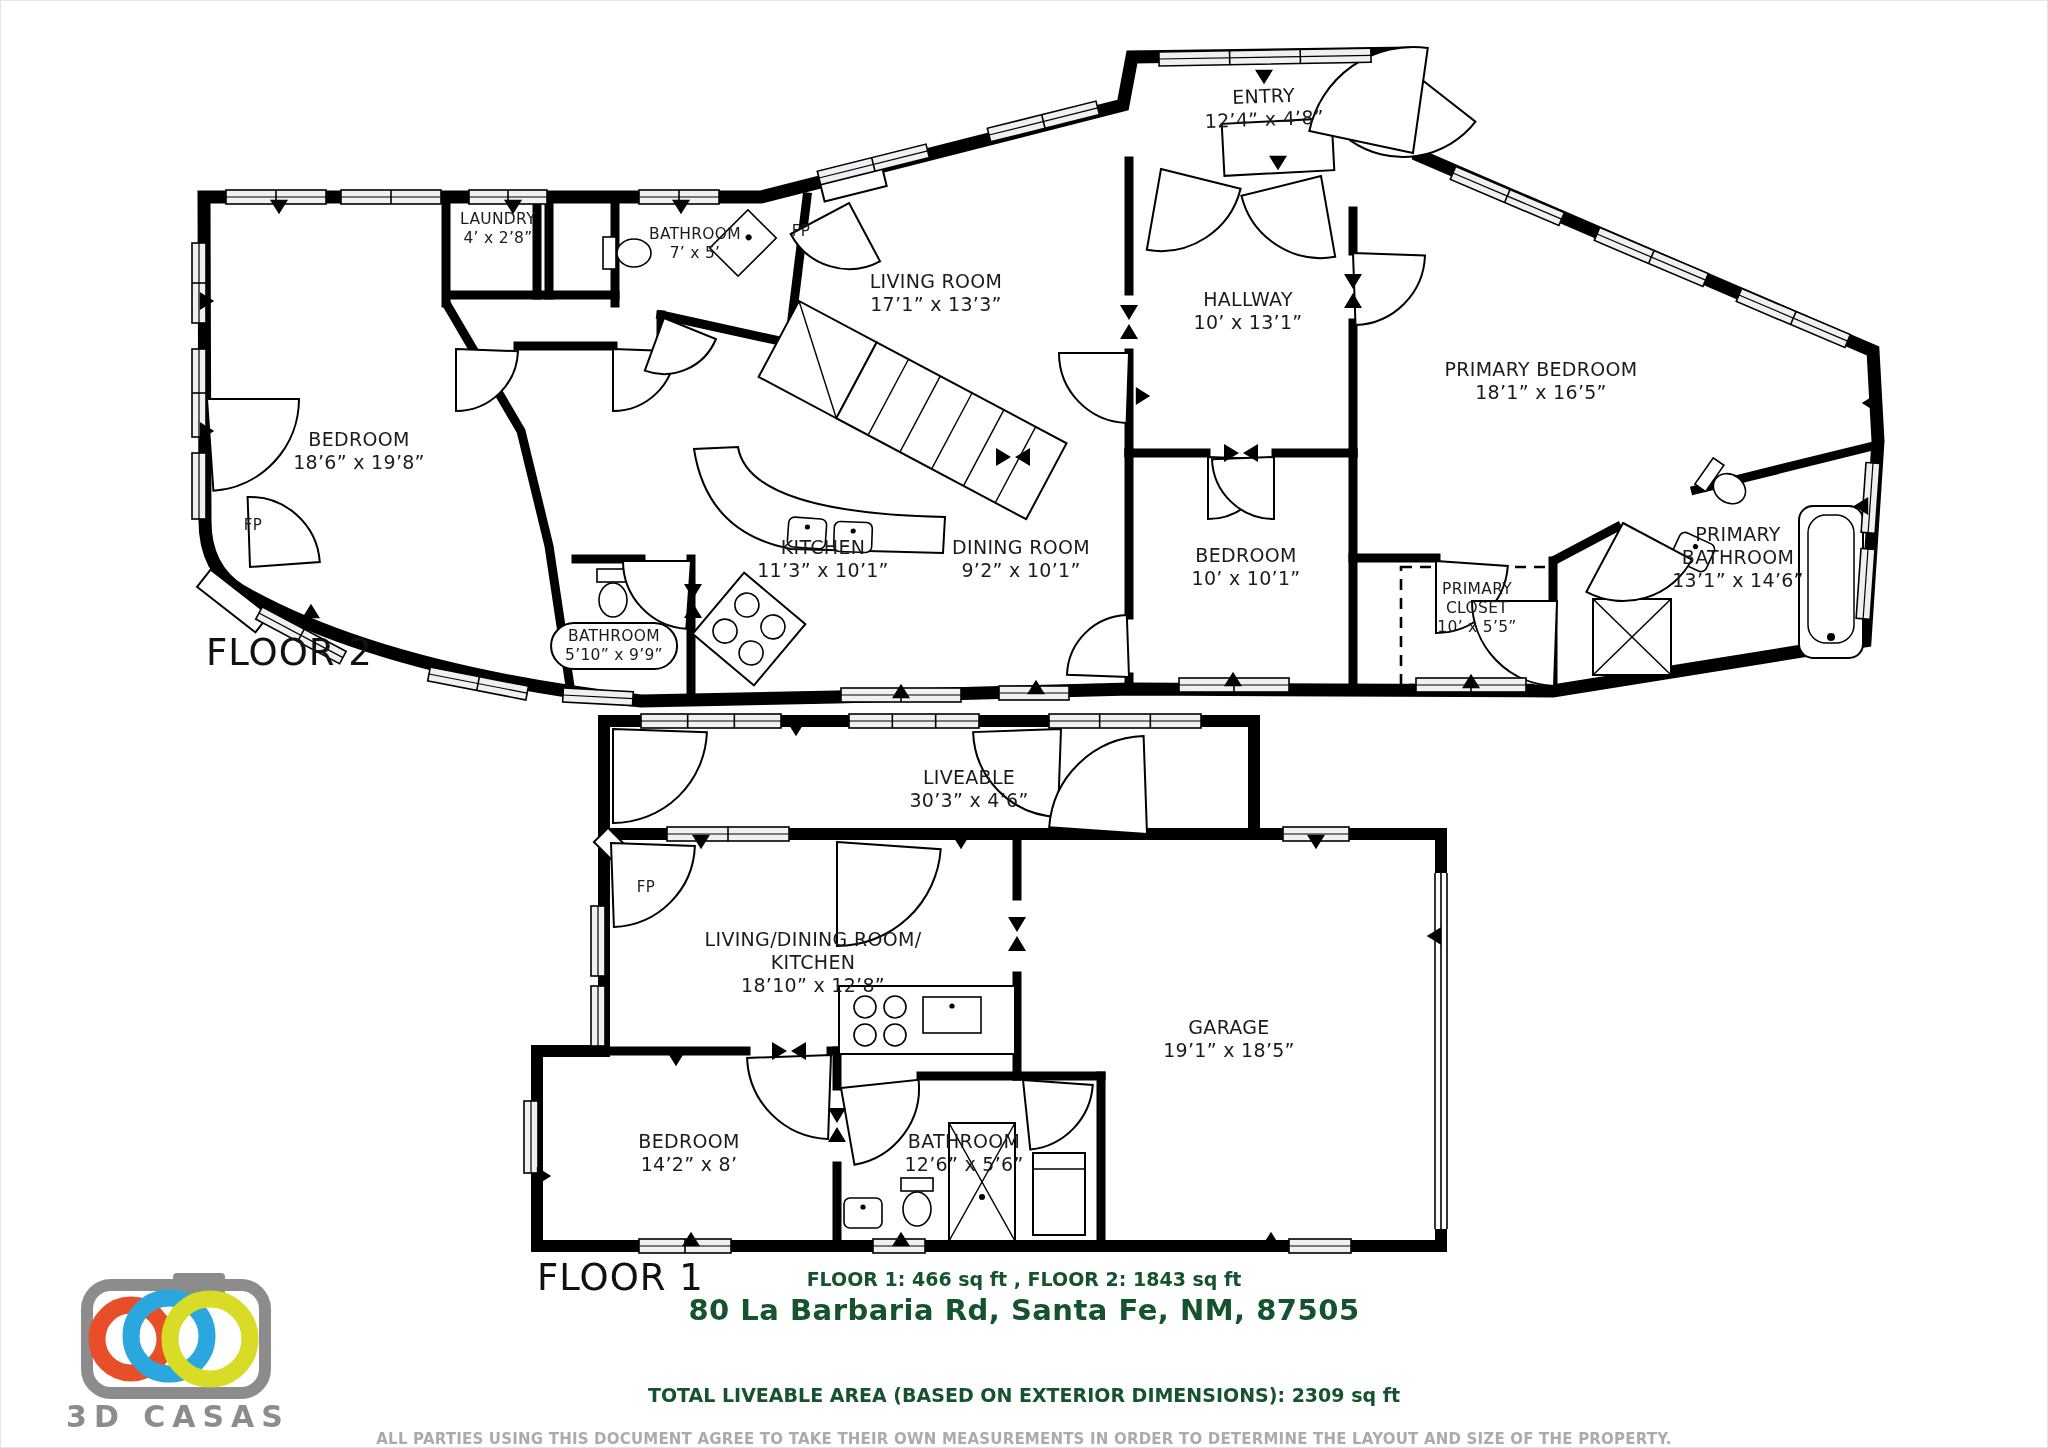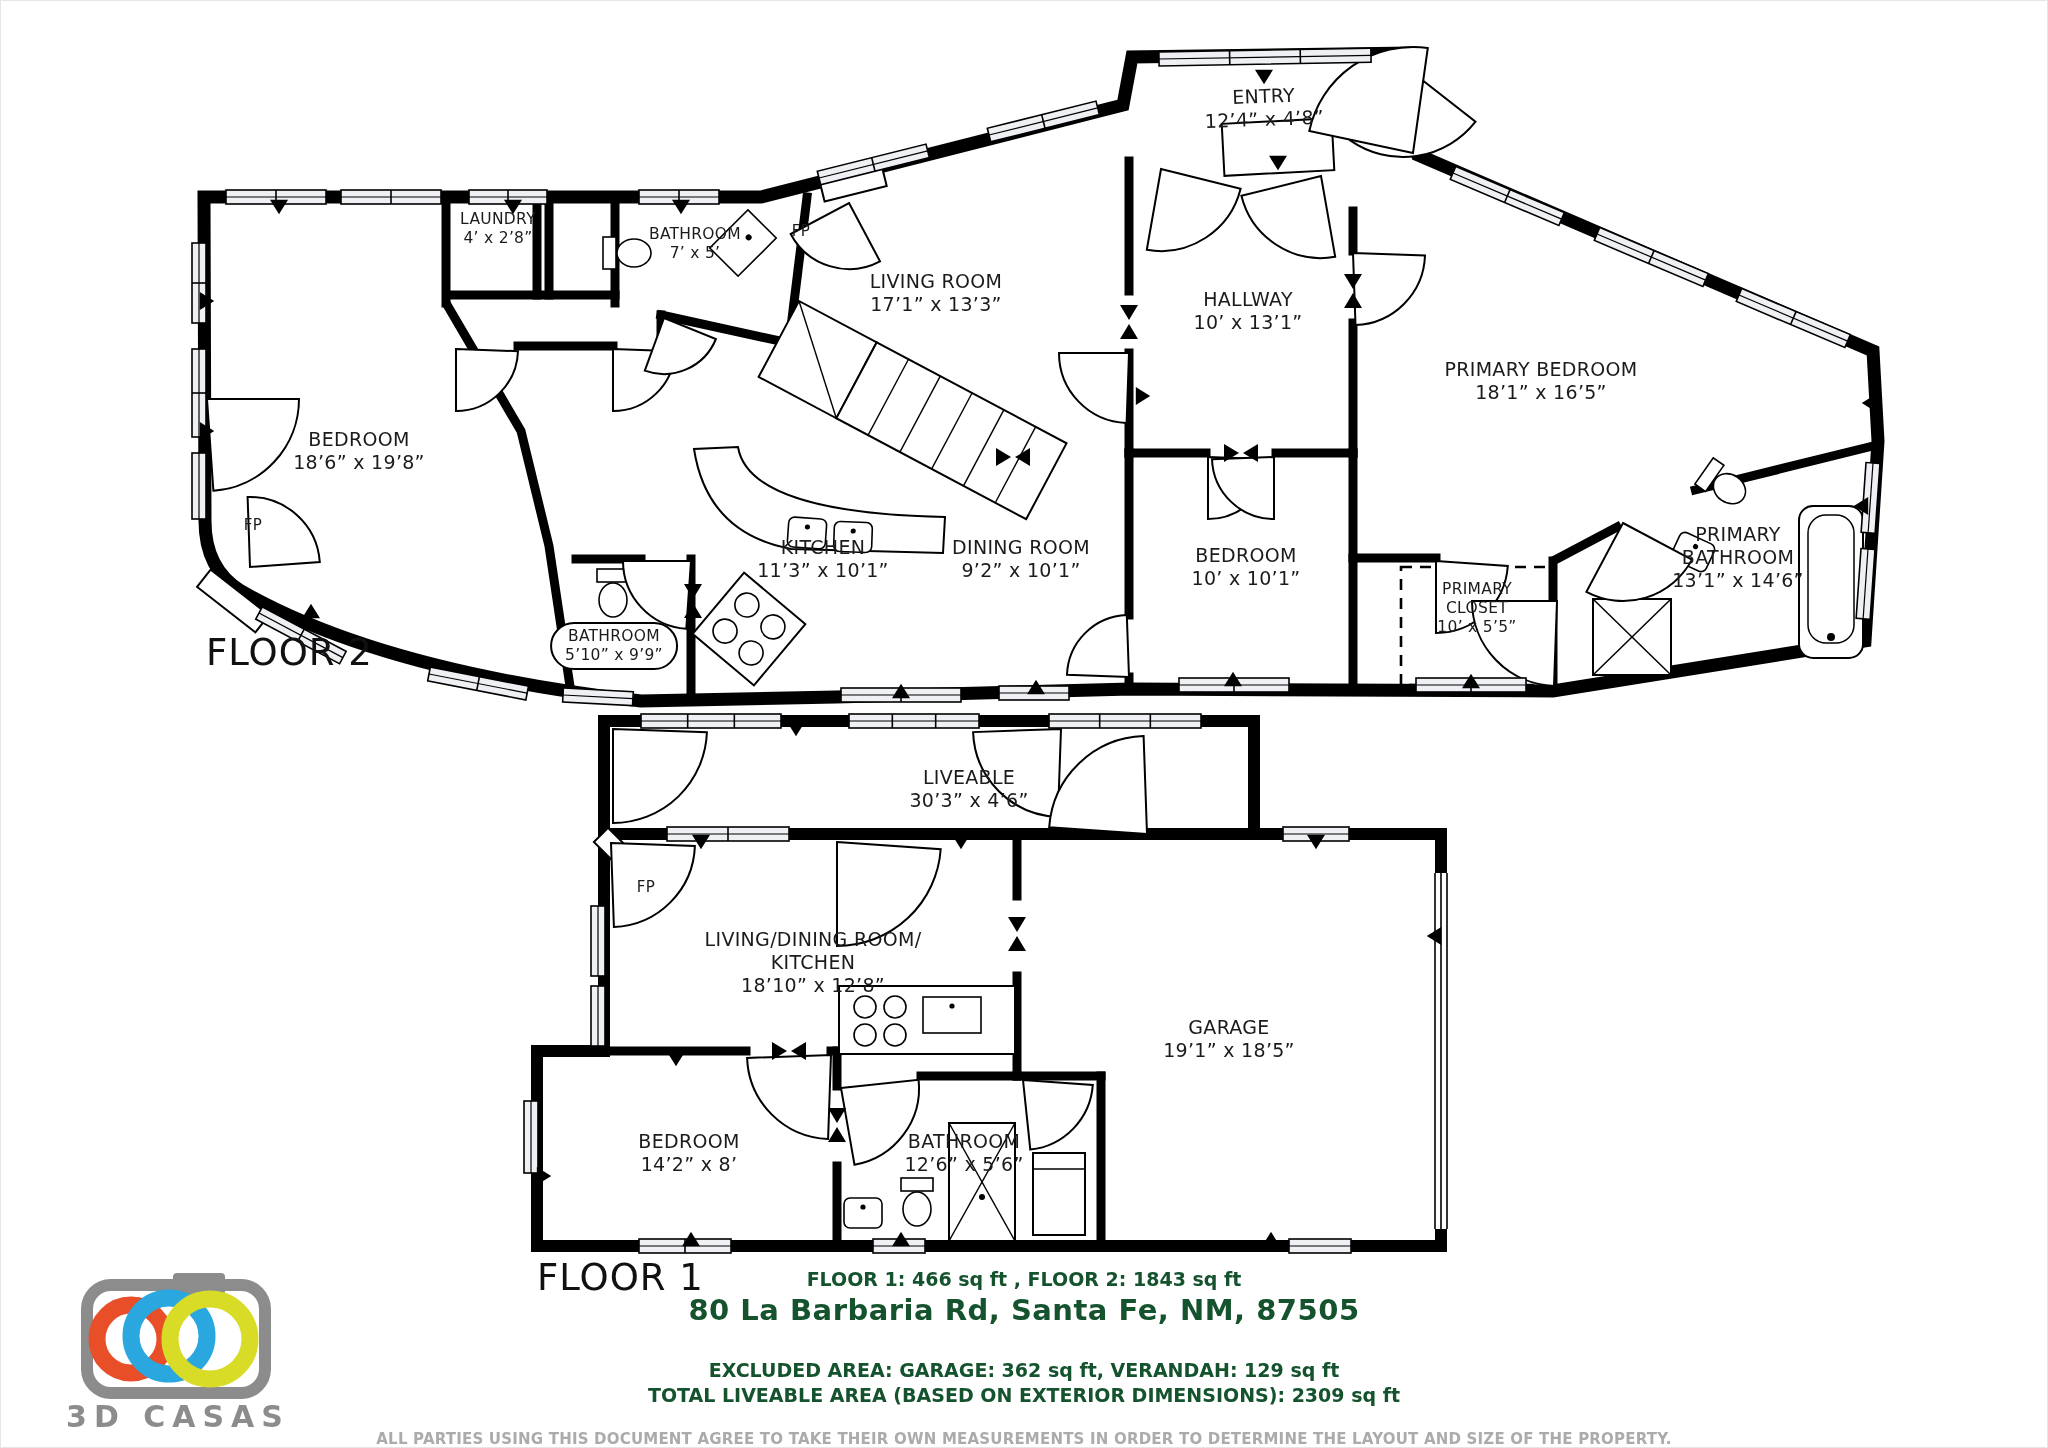--- a/index.html
+++ b/index.html
@@ -477,21 +477,20 @@
   </div>
   <div class="lbl" style="left:963px;top:1152px">
     <div>BATHROOM</div>
     <div>12’6” x 5’6”</div>
   </div>
   <div class="lbl fp" style="left:645px;top:886px">FP</div>
   <div class="floorlbl" style="left:536px;top:1255px">FLOOR 1</div>
 
   <div class="ft address" style="top:1292px">80 La Barbaria Rd, Santa Fe, NM, 87505</div>
   <div class="ft bold19" style="top:1267px">FLOOR 1: 466 sq ft , FLOOR 2: 1843 sq ft</div>
-  <div class="ft bold19" style="top:1358px">EXCLUDED AREA: GARAGE: 362 sq ft, VERANDAH: 129 sq ft</div>
   <div class="ft bold19" style="top:1383px">TOTAL LIVEABLE AREA (BASED ON EXTERIOR DIMENSIONS): 2309 sq ft</div>
   <div class="ft disc" style="top:1429px">ALL PARTIES USING THIS DOCUMENT AGREE TO TAKE THEIR OWN MEASUREMENTS IN ORDER TO DETERMINE THE LAYOUT AND SIZE OF THE PROPERTY.</div>
 
   <svg width="220" height="150" style="left:74px;top:1258px">
     <rect x="98" y="14" width="52" height="22" rx="4" fill="#8c8c8c"></rect>
     <rect x="12" y="26" width="178" height="108" rx="24" fill="none" stroke="#8c8c8c" stroke-width="12"></rect>
     <circle cx="56" cy="80" r="34" fill="none" stroke="#E84E28" stroke-width="17"></circle>
     <circle cx="94" cy="77" r="38" fill="none" stroke="#2AA7DE" stroke-width="17"></circle>
     <circle cx="135" cy="80" r="40" fill="none" stroke="#D8DC26" stroke-width="17"></circle>
   </svg>

